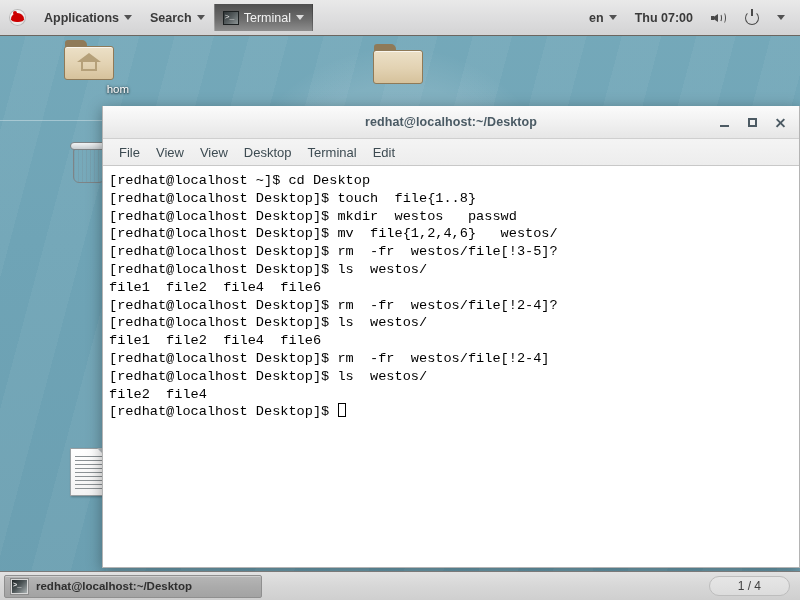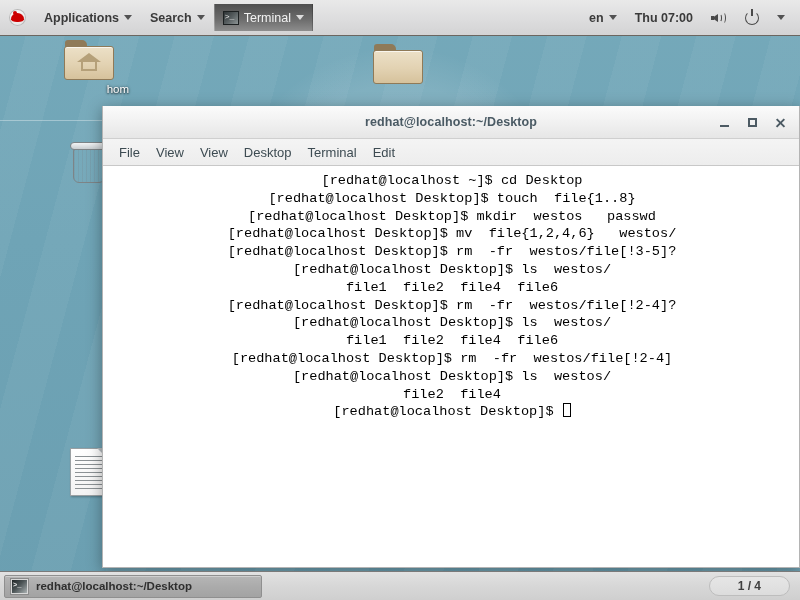--- a/index.html
+++ b/index.html
@@ -172,21 +172,21 @@
 
   #term-menubar {
     height:27px; flex:0 0 auto; display:flex; align-items:center; padding-left:8px;
     background:linear-gradient(180deg,#f4f4f4 0%, #ededed 100%);
     border-bottom:1px solid #c8c8c8;
   }
   .menu-item { font-size:13px; color:#3d4b52; padding:3px 8px; border-radius:2px; }
 
   #term-body {
     flex:1 1 auto; background:#ffffff; overflow:hidden;
-    padding:6px 4px 4px 4px; position:relative;text-align:center;
+    padding:6px 4px 4px 4px; position:relative;
   }
   #term-text {
     font-family:"Liberation Mono","DejaVu Sans Mono",monospace;
     font-size:13.6px; line-height:17.8px; color:#000000;
     white-space:pre; padding-left:2px;
   }
   .cursor-box {
     display:inline-block; width:8px; height:14px; vertical-align:-2px;
     border:1.3px solid #000; background:transparent; margin-left:1px;
   }
@@ -208,21 +208,21 @@
     overflow:hidden; white-space:nowrap;
   }
   .task-mini {
     width:17px; height:15px; flex:0 0 auto; position:relative;
     background:linear-gradient(135deg,#1f2425 0%,#4b5355 45%,#a9b0b1 100%);
     border:1.5px solid #d8d8d8; outline:1px solid #8a8a8a;
   }
   .task-mini::after { content:">_"; position:absolute; left:1px; top:-1px; font-size:7px;
     font-family:"Liberation Mono",monospace; color:#ececec; line-height:12px; }
   #workspace-indicator {
-    margin-left:auto; margin-right:6px; font-size:12px; font-weight:bold; color:#3f3f3f;
+    margin-left:auto; margin-right:6px; font-size:12px; font-weight:normal; color:#3f3f3f;
     padding:2px 28px; border:1px solid #bdbdbd; border-radius:10px;
     background:linear-gradient(180deg,#e6e6e6 0%,#dcdcdc 100%);
   }
 </style>
 </head>
 <body>
 
 <div id="screen">
 
   <div id="desktop">

